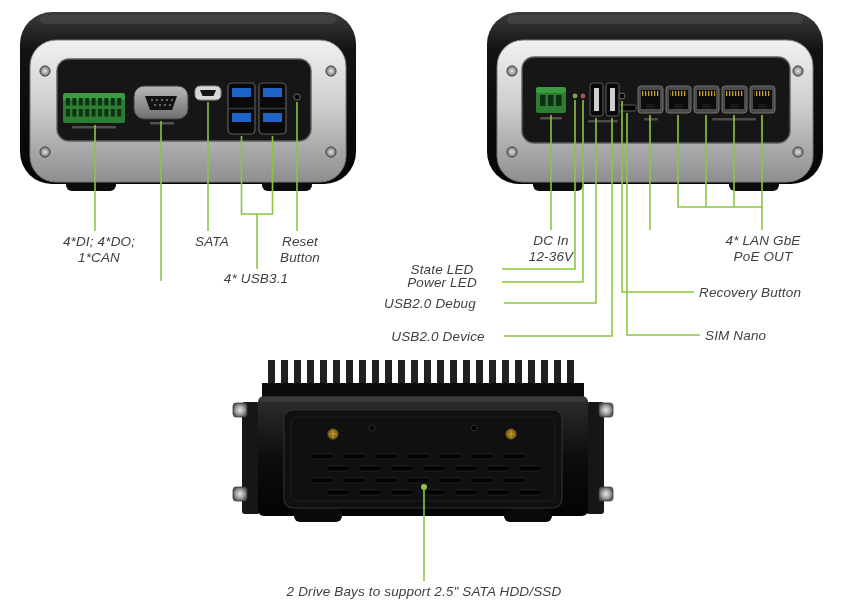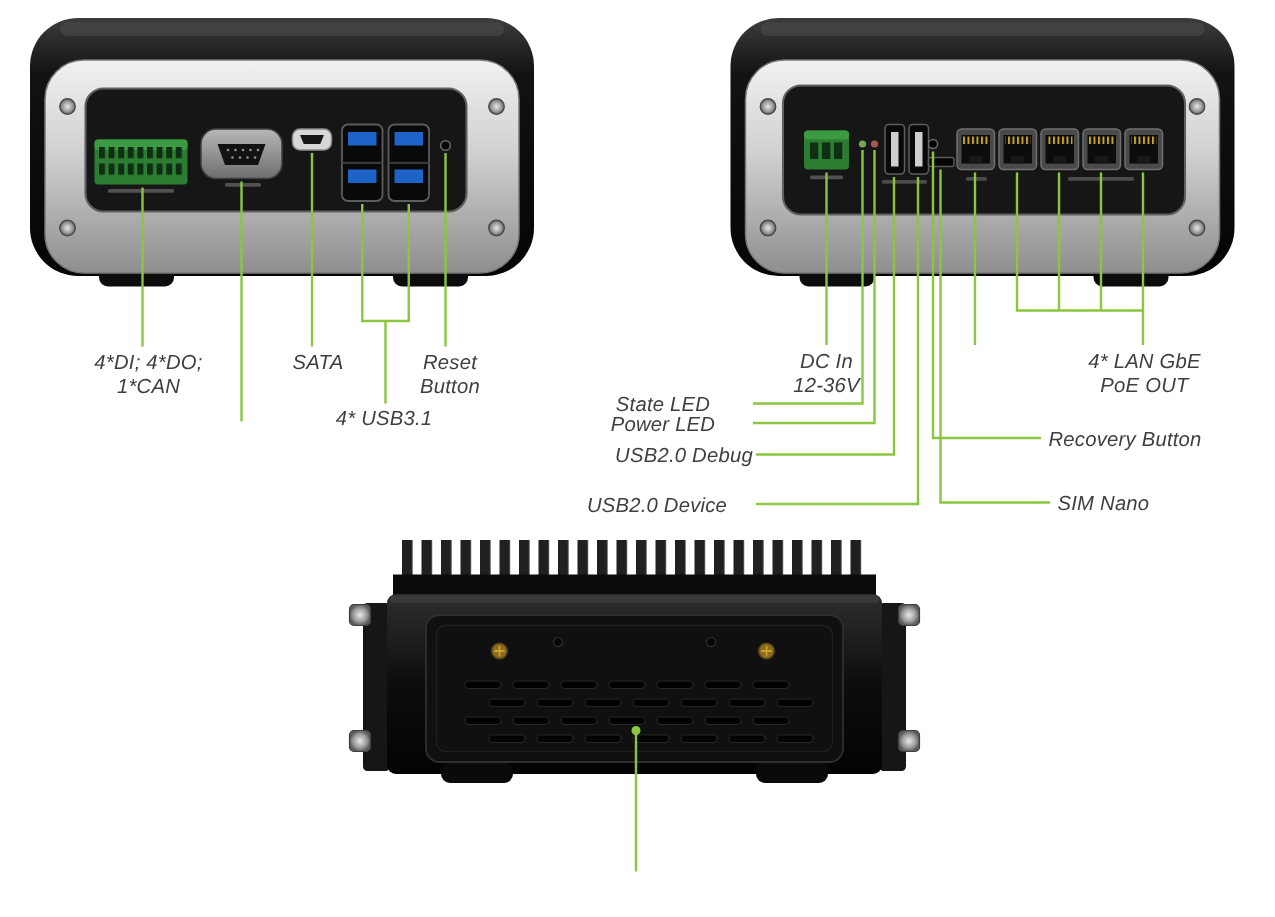--- a/index.html
+++ b/index.html
@@ -266,20 +266,21 @@
 1*CAN</div>
   <div class="callout-label center" style="left:182px;top:234px;width:60px">SATA</div>
   <div class="callout-label center" style="left:262px;top:234px;width:76px">Reset
 Button</div>
   <div class="callout-label center" style="left:214px;top:271px;width:84px">4* USB3.1</div>
 
   <div class="callout-label center" style="left:514px;top:233px;width:74px">DC In
 12-36V</div>
   <div class="callout-label right" style="left:387px;top:262px;width:110px">State LED</div>
   <div class="callout-label right" style="left:387px;top:275px;width:110px">Power LED</div>
-  <div class="callout-label right" style="left:395px;top:296px;width:122px">USB2.0 Debug</div>
+  <div class="callout-label right" style="left:369px;top:296px;width:122px">USB2.0 Debug</div>
   <div class="callout-label right" style="left:377px;top:329px;width:122px">USB2.0 Device</div>
   <div class="callout-label center" style="left:704px;top:233px;width:118px">4* LAN GbE
 PoE OUT</div>
   <div class="callout-label" style="left:699px;top:285px">Recovery Button</div>
   <div class="callout-label" style="left:705px;top:328px">SIM Nano</div>
 
+  <div class="callout-label center" style="left:199px;top:584px;width:450px">2 Drive Bays to support 2.5" SATA HDD/SSD</div>
 </div>
 
 </body></html>

